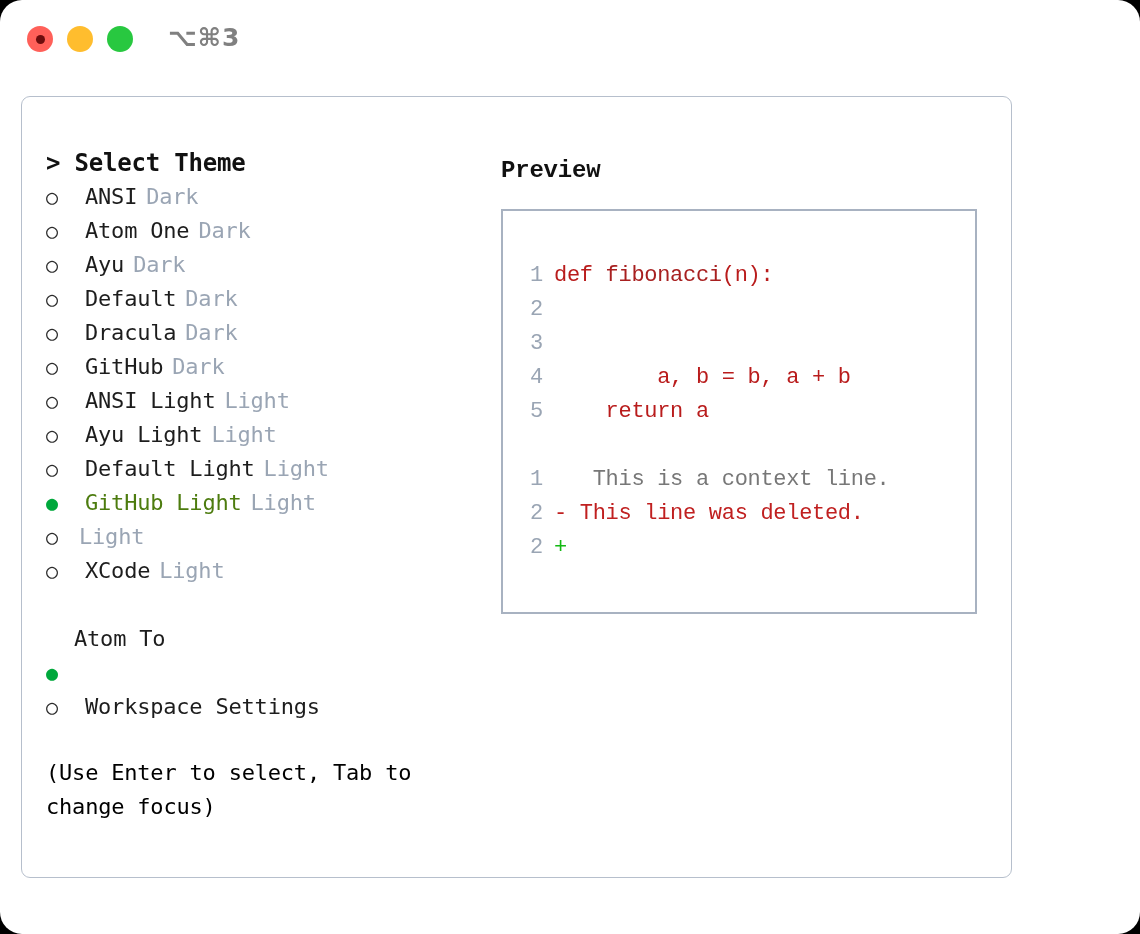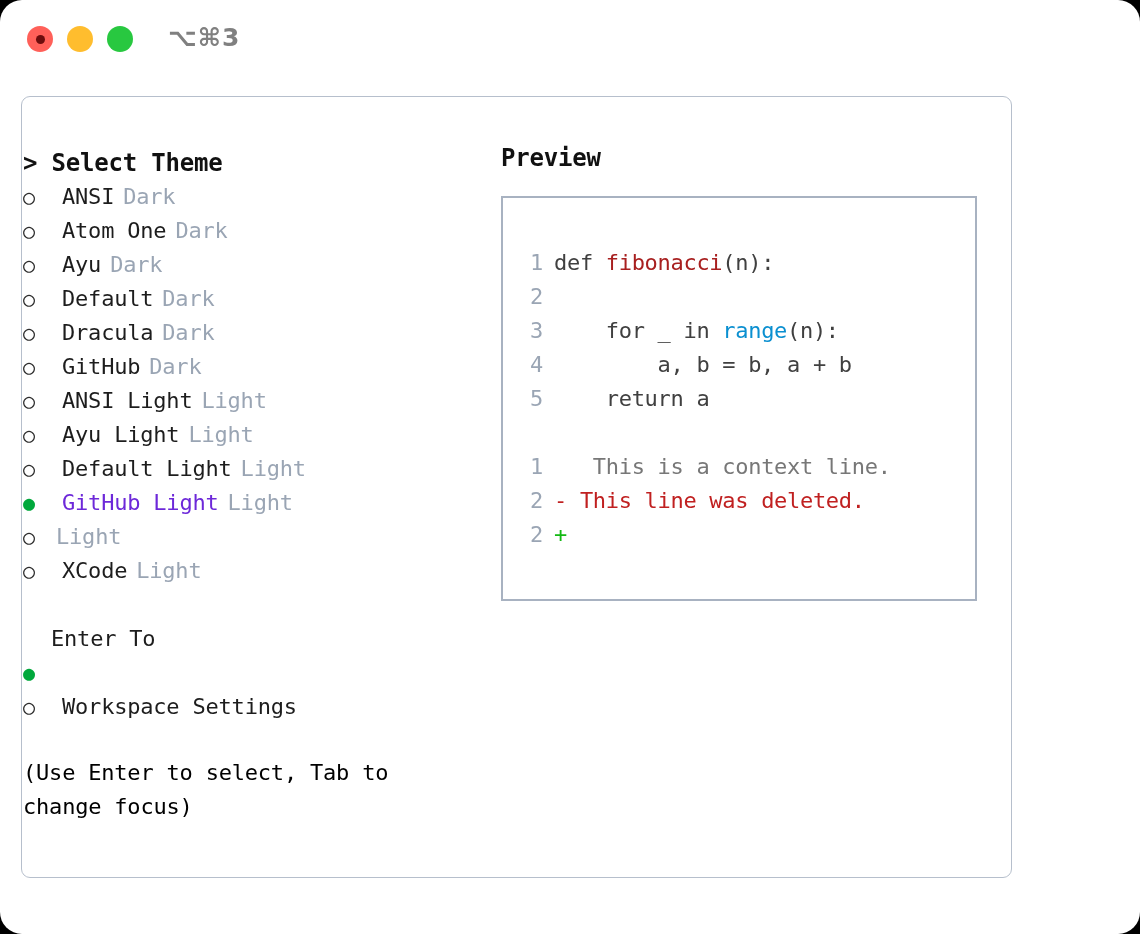--- a/index.html
+++ b/index.html
@@ -84,29 +84,30 @@
     height: 782px;
     border: 1.5px solid #b6bfcc;
     border-radius: 9px;
     box-sizing: border-box;
     background: #fff;
   }
 
   
   .left-col {
     position: absolute;
-    left: 1px;
+    left: 24px;
     top: 49px;
     width: 440px;
   }
   .right-col {
     position: absolute;
     left: 479px;
-    top: 44px;
+    top: 57px;
     width: 495px;
+    font-family: Liberation Mono, monospace;
   }
 
   .section-head {
     font-size: 24px;
     font-weight: bold;
     color: #111111;
     white-space: pre;
     line-height: 34px;
     letter-spacing: -0.2px;
   }
@@ -124,21 +125,21 @@
   .bullet {
     display: inline-block;
     width: 24px;
     flex: 0 0 24px;
     color: #2b2b2b;
     font-size: 20px;
     line-height: 34px;
   }
   .bullet.on { color: #00a83c; }
   .opt-label { color: #1d1d1d; margin-left: 15px; }
-  .opt-label.sel { color: #6d28d9; }
+  .opt-label.sel { color: #4d7c0f; }
   .opt-tag {
     color: #9aa5b4;
     margin-left: 9px;
   }
 
   .applyto-head {
     font-size: 22px;
     color: #1d1d1d;
     line-height: 34px;
     padding-left: 28px;
@@ -180,21 +181,21 @@
     line-height: 34px;
     white-space: pre;
     letter-spacing: -0.3px;
   }
   .lineno {
     flex: 0 0 26px;
     text-align: right;
     color: #9aa5b4;
     margin-right: 11px;
   }
-  .code-text { color: #404040; }
+  .code-text { color: #b91c1c; }
   .blank-line { height: 34px; }
 
   .tok-fn   { color: #a82020; }
   .tok-num  { color: #0a8090; }
   .tok-call { color: #0a8fd0; }
   .d-ctx    { color: #777777; }
   .d-del    { color: #c02020; }
   .d-add    { color: #13b913; }
 </style>
 </head>
@@ -227,38 +228,38 @@
           <div class="option"><span class="bullet">○</span><span class="opt-label">ANSI Light</span><span class="opt-tag">Light</span></div>
           <div class="option"><span class="bullet">○</span><span class="opt-label">Ayu Light</span><span class="opt-tag">Light</span></div>
           <div class="option"><span class="bullet">○</span><span class="opt-label">Default Light</span><span class="opt-tag">Light</span></div>
           <div class="option"><span class="bullet on">●</span><span class="opt-label sel">GitHub Light</span><span class="opt-tag">Light</span></div>
           <div class="option"><span class="bullet">○</span><span class="opt-tag">Light</span></div>
           <div class="option"><span class="bullet">○</span><span class="opt-label">XCode</span><span class="opt-tag">Light</span></div>
         </div>
 
       <div class="spacer"></div>
 
-      <div class="applyto-head">Enter To</div>
+      <div class="applyto-head">Atom To</div>
 
       <div class="opt-list">
           <div class="option"><span class="bullet on">●</span></div>
           <div class="option"><span class="bullet">○</span><span class="opt-label">Workspace Settings</span></div>
         </div>
 
       <div class="hint">(Use Enter to select, Tab to change focus)</div>
     </div>
 
     <div class="right-col">
       <div class="section-head">Preview</div>
 
       <div class="preview-box">
         <div class="code">
             <div class="code-line"><span class="lineno">1</span><span><span class="code-text">def </span><span class="tok-fn">fibonacci</span><span class="code-text">(n):</span></span></div>
             <div class="code-line"><span class="lineno">2</span></div>
-            <div class="code-line"><span class="lineno">3</span><span><span class="code-text">    for _ in </span><span class="tok-call">range</span><span class="code-text">(n):</span></span></div>
+            <div class="code-line"><span class="lineno">3</span></div>
             <div class="code-line"><span class="lineno">4</span><span><span class="code-text">        a, b = b, a + b</span></span></div>
             <div class="code-line"><span class="lineno">5</span><span><span class="code-text">    return a</span></span></div>
             <div class="blank-line"></div>
             <div class="code-line"><span class="lineno">1</span><span class="d-ctx"> </span><span class="d-ctx">  This is a context line.</span></div>
             <div class="code-line"><span class="lineno">2</span><span class="d-del">-</span><span class="d-del"> This line was deleted.</span></div>
             <div class="code-line"><span class="lineno">2</span><span class="d-add">+</span></div>
           </div>
       </div>
     </div>
 

